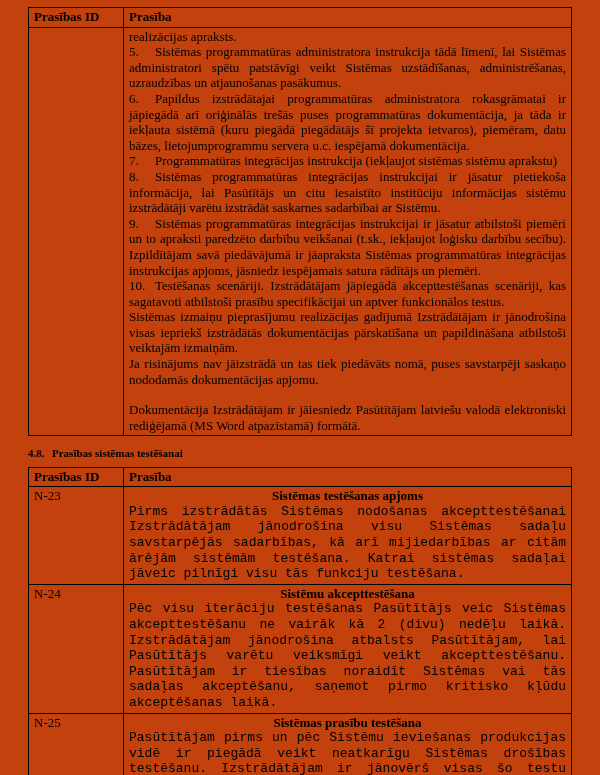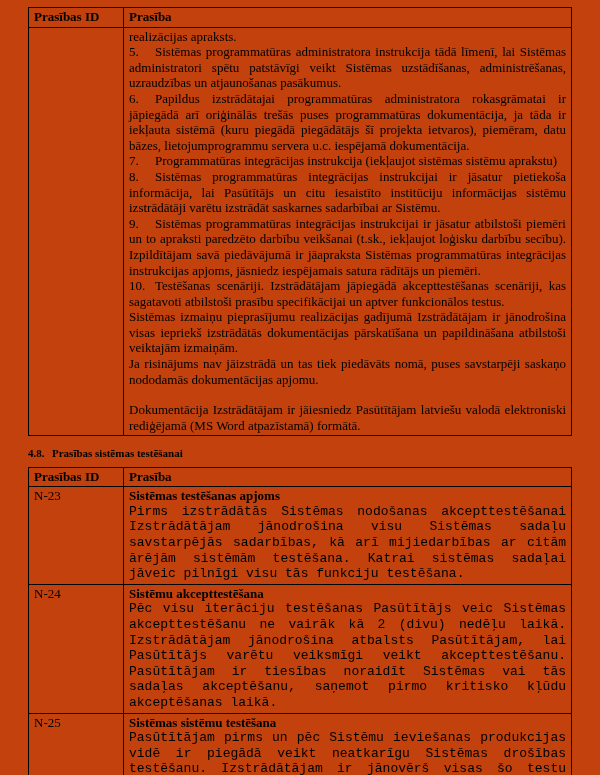--- a/index.html
+++ b/index.html
@@ -45,21 +45,21 @@
   .para .num:not(:empty) {
     display: inline-block;
     min-width: 26px;
   }
   .spacer {
     height: 15px;
   }
   .italic { }
   .row-title {
     font-weight: bold;
-    text-align: left;
+    text-align: center;
   }
   .row-body {
     text-align: justify;
     font-family: Liberation Mono, monospace;
   }
   h2.section-heading {
     font-size: 11px;
     font-weight: bold;
     margin: 11px 0 6px 0;
   }
@@ -124,20 +124,20 @@
     <tr>
       <td class="id-cell-mid">N-24</td>
       <td>
         <div class="row-title">Sistēmu akcepttestēšana</div>
         <div class="row-body">Pēc visu iterāciju testēšanas Pasūtītājs veic Sistēmas akcepttestēšanu ne vairāk kā 2 (divu) nedēļu laikā. Izstrādātājam jānodrošina atbalsts Pasūtītājam, lai Pasūtītājs varētu veiksmīgi veikt akcepttestēšanu. Pasūtītājam ir tiesības noraidīt Sistēmas vai tās sadaļas akceptēšanu, saņemot pirmo kritisko kļūdu akceptēšanas laikā.</div>
       </td>
     </tr>
     <tr>
       <td class="id-cell-mid">N-25</td>
       <td>
-        <div class="row-title">Sistēmas sistēmu testēšana</div>
+        <div class="row-title">Sistēmas prasību testēšana</div>
         <div class="row-body">Pasūtītājam pirms un pēc Sistēmu ieviešanas produkcijas vidē ir piegādā veikt neatkarīgu Sistēmas drošības testēšanu. Izstrādātājam ir jānovērš visas šo testu ietvaros konstatētās nepilnības / ievainojamības bez papildu samaksas veikšanas Sistēmas garantijas laikā.</div>
       </td>
     </tr>
   </tbody>
     </table>
 
 </div>
 
 </body></html>

